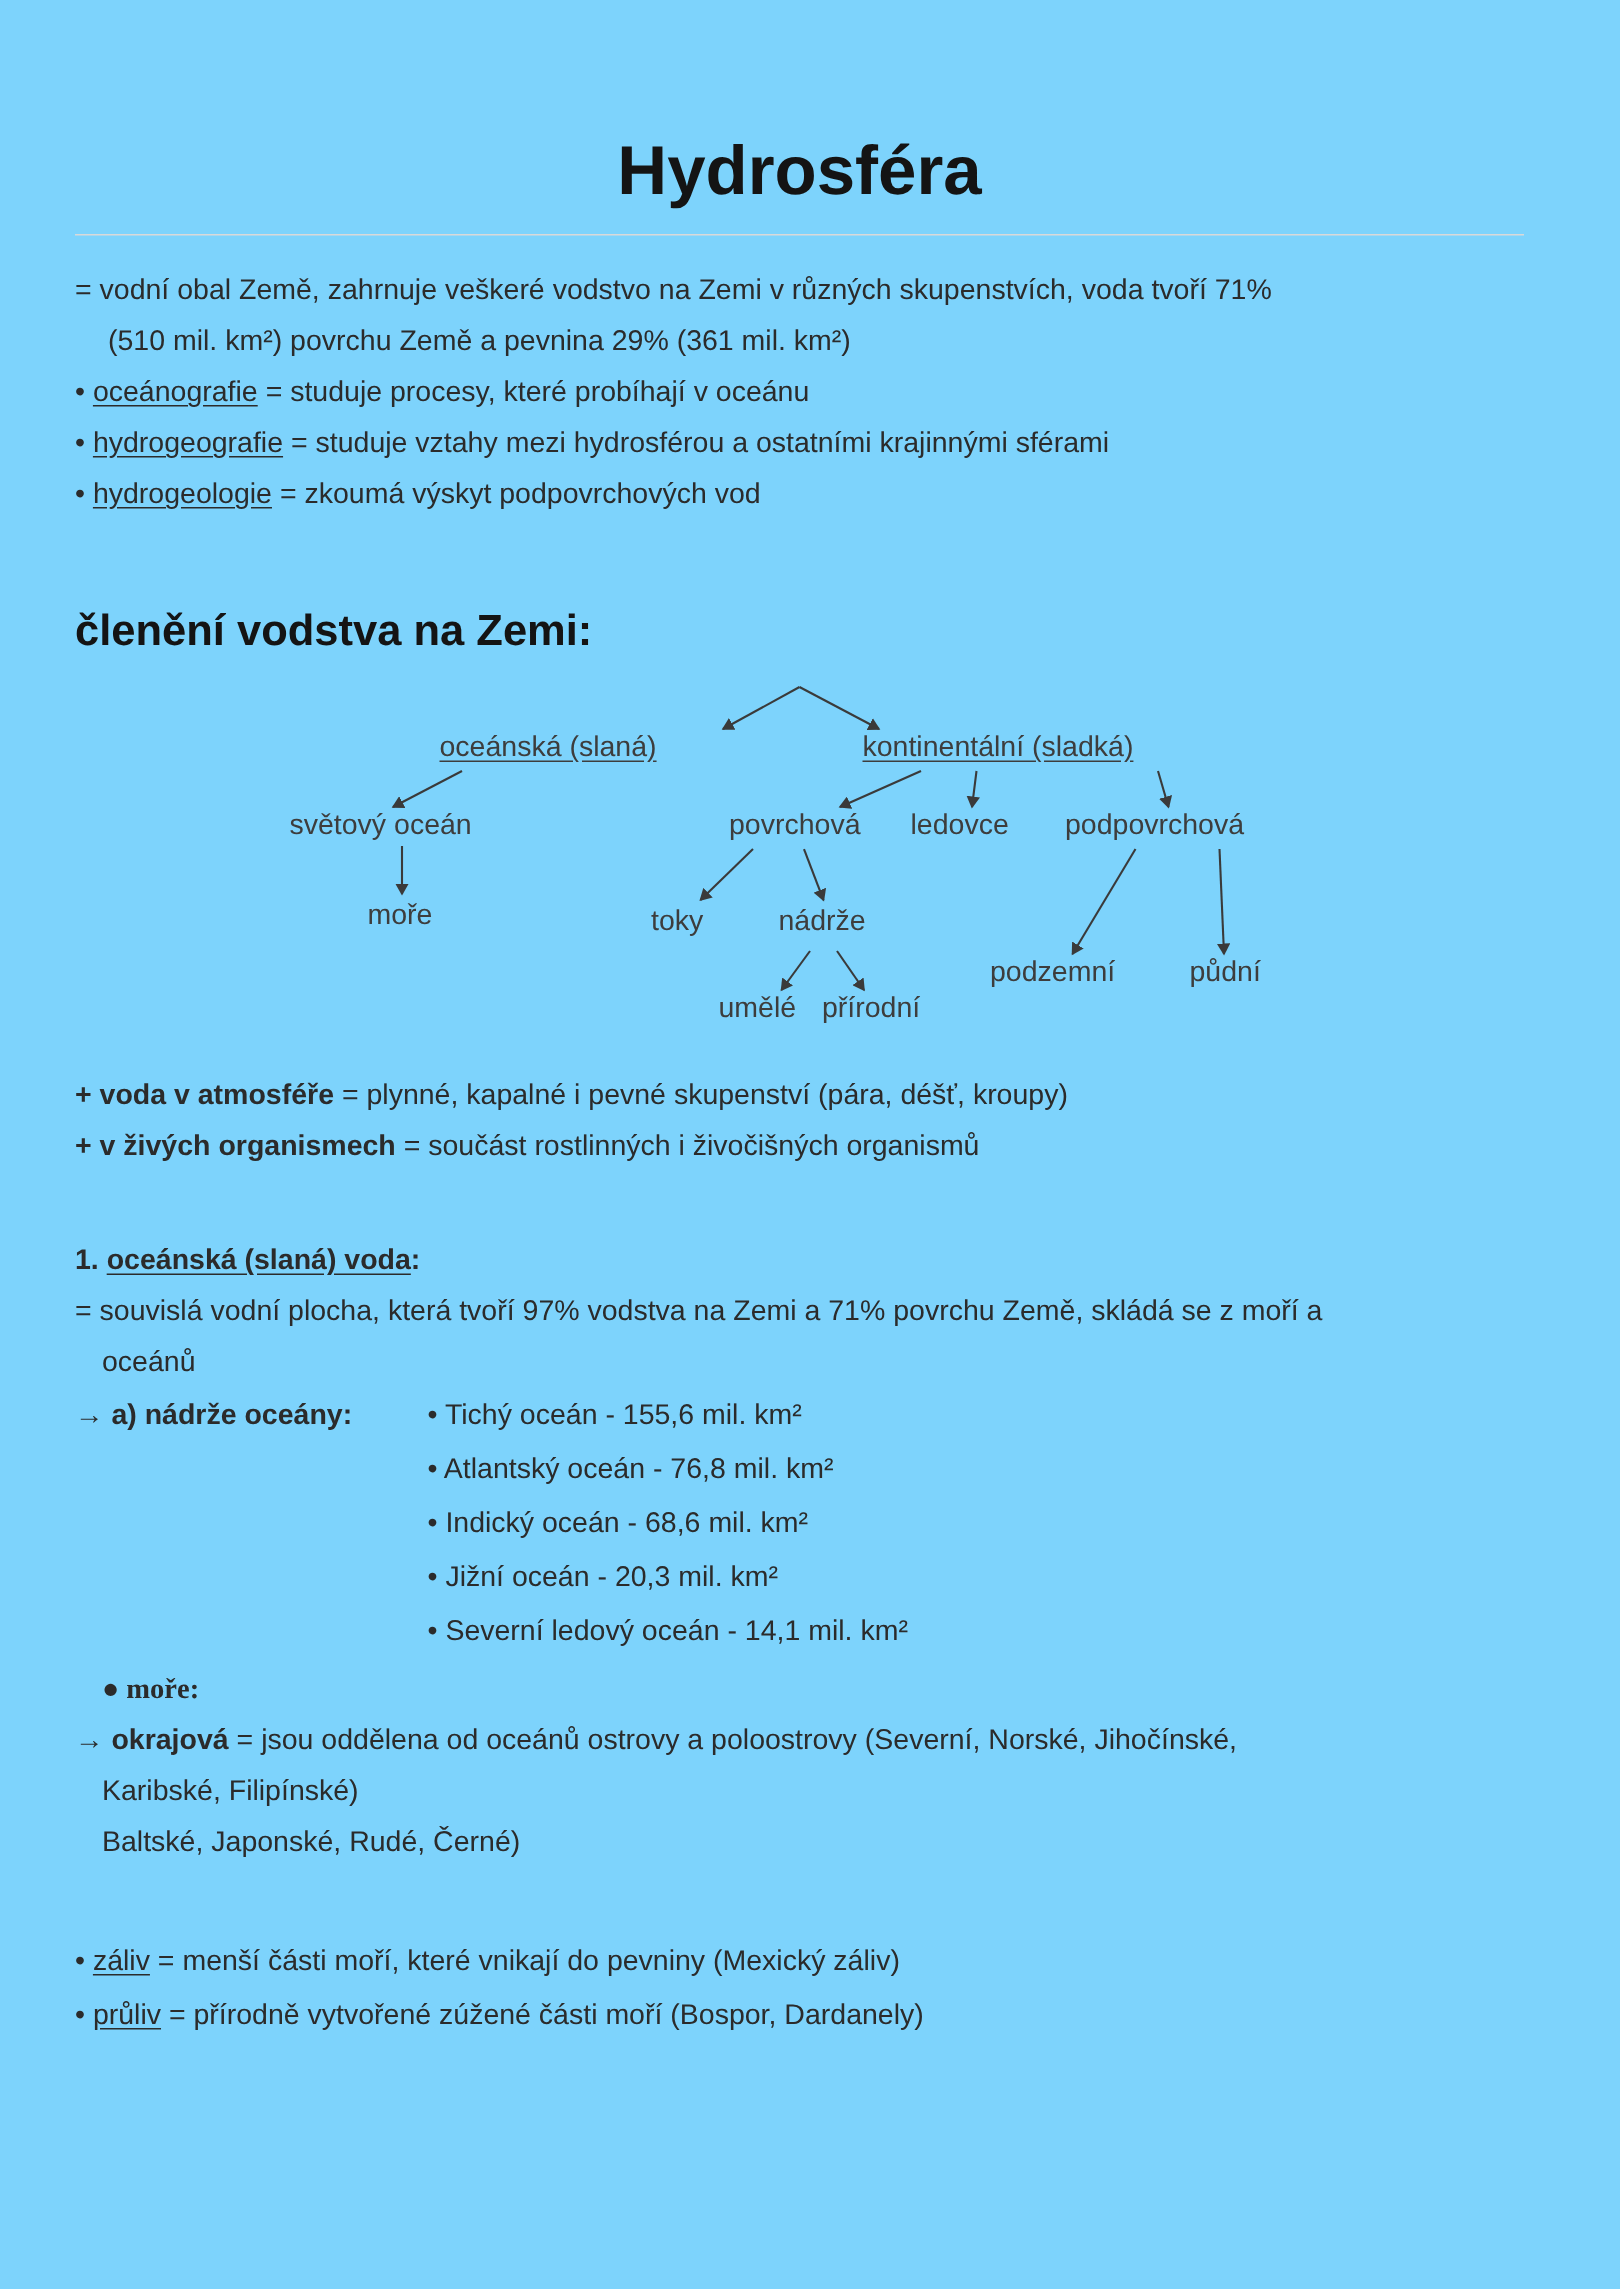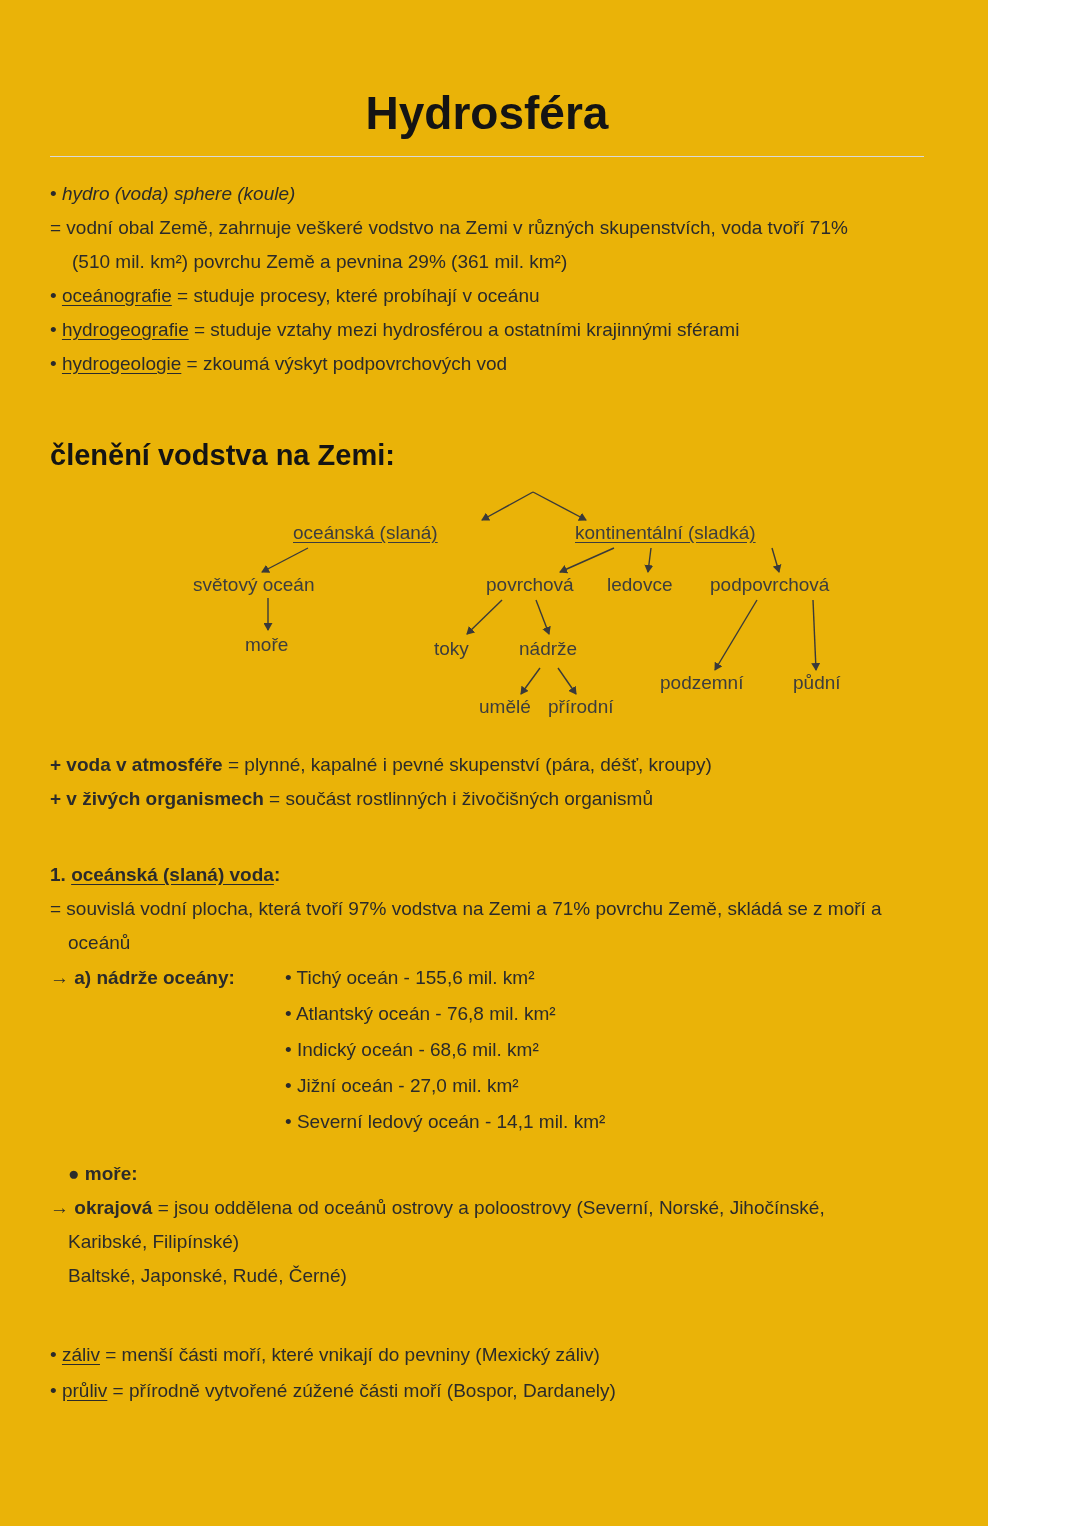--- a/index.html
+++ b/index.html
@@ -2,21 +2,21 @@
 <html><head>
 <meta charset="utf-8">
 <style>
   * { margin:0; padding:0; box-sizing:border-box; }
   html,body { background:#ffffff; }
   body {
     width:1080px;
     font-family:"Liberation Sans","DejaVu Sans",sans-serif;
     color:#2b2b2b;
   }
-  .page { width:988px; min-height:1526px; background:#eab308; padding:0 64px 40px 50px; }
+  .page { width:1080px; min-height:1526px; background:#7dd3fc; padding:0 64px 40px 50px; }
 
   .title { font-size:46px; font-weight:700; text-align:center; color:#141414; padding-top:86px; }
   .rule { border:none; border-top:1px solid #d9d9d9; margin:16px 0 20px 0; }
 
   .line { font-size:19px; line-height:34px; }
   .i { font-style:italic; }
   .b { font-weight:700; }
   .u { text-decoration:underline; text-underline-offset:3px; }
   .indent1 { padding-left:22px; }
   .indent2 { padding-left:18px; }
@@ -28,35 +28,34 @@
   .arrows { position:absolute; left:0; top:0; }
   .arrowline { stroke:#3a3a3a; stroke-width:1.4; fill:none; }
 
   .additions { margin-top:14px; }
   .section1 { margin-top:42px; }
 
   .ocean-row { display:flex; align-items:flex-start; }
   .ocean-label { flex:0 0 235px; font-size:19px; line-height:36px; }
   .ocean-list { list-style:none; }
   .ocean-item { font-size:19px; line-height:36px; }
-  .more-line { padding-left:18px; margin-top:17px; }
+  .more-line { padding-left:18px; margin-top:4px;font-family:Liberation Serif, serif; }
 
   .terms { margin-top:44px; }
   .terms .line { line-height:36px; }
 </style>
 </head>
 <body>
 
 <div class="page">
 
   <h1 class="title">Hydrosféra</h1>
   <hr class="rule">
 
   <div class="intro">
-    <div class="line"><span>• </span><span class="i">hydro (voda) sphere (koule)</span></div>
     <div class="line">= vodní obal Země, zahrnuje veškeré vodstvo na Zemi v různých skupenstvích, voda tvoří 71%</div>
     <div class="line indent1">(510 mil. km²) povrchu Země a pevnina 29% (361 mil. km²)</div>
     <div class="line"><span>• </span><span class="u">oceánografie</span><span> = studuje procesy, které probíhají v oceánu</span></div>
     <div class="line"><span>• </span><span class="u">hydrogeografie</span><span> = studuje vztahy mezi hydrosférou a ostatními krajinnými sférami</span></div>
     <div class="line"><span>• </span><span class="u">hydrogeologie</span><span> = zkoumá výskyt podpovrchových vod</span></div>
   </div>
 
   <h2 class="section-heading">členění vodstva na Zemi:</h2>
 
   <div class="diagram">
@@ -104,21 +103,21 @@
     <div class="line"><span class="b">1. </span><span class="b u">oceánská (slaná) voda</span><span class="b">:</span></div>
     <div class="line">= souvislá vodní plocha, která tvoří 97% vodstva na Zemi a 71% povrchu Země, skládá se z moří a</div>
     <div class="line indent2">oceánů</div>
 
     <div class="ocean-row">
       <div class="ocean-label"><span>→ </span><span class="b">a) nádrže oceány:</span></div>
       <ul class="ocean-list">
         <li class="ocean-item">• Tichý oceán - 155,6 mil. km²</li>
         <li class="ocean-item">• Atlantský oceán - 76,8 mil. km²</li>
         <li class="ocean-item">• Indický oceán - 68,6 mil. km²</li>
-        <li class="ocean-item">• Jižní oceán - 27,0 mil. km²</li>
+        <li class="ocean-item">• Jižní oceán - 20,3 mil. km²</li>
         <li class="ocean-item">• Severní ledový oceán - 14,1 mil. km²</li>
       </ul>
     </div>
 
     <div class="line more-line"><span>● </span><span class="b">moře:</span></div>
 
     <div class="line"><span>→ </span><span class="b">okrajová</span><span> = jsou oddělena od oceánů ostrovy a poloostrovy (Severní, Norské, Jihočínské,</span></div>
     <div class="line indent2">Karibské, Filipínské)</div>
     <div class="line indent2">Baltské, Japonské, Rudé, Černé)</div>
   </div>

